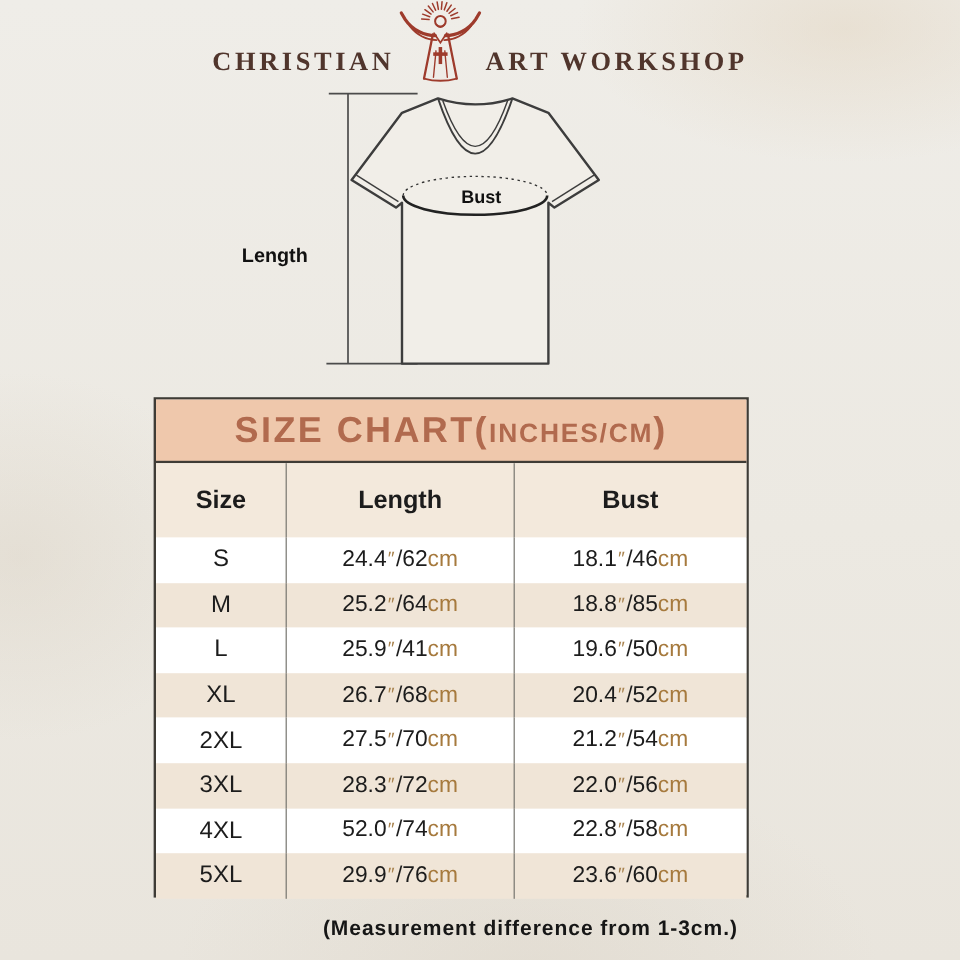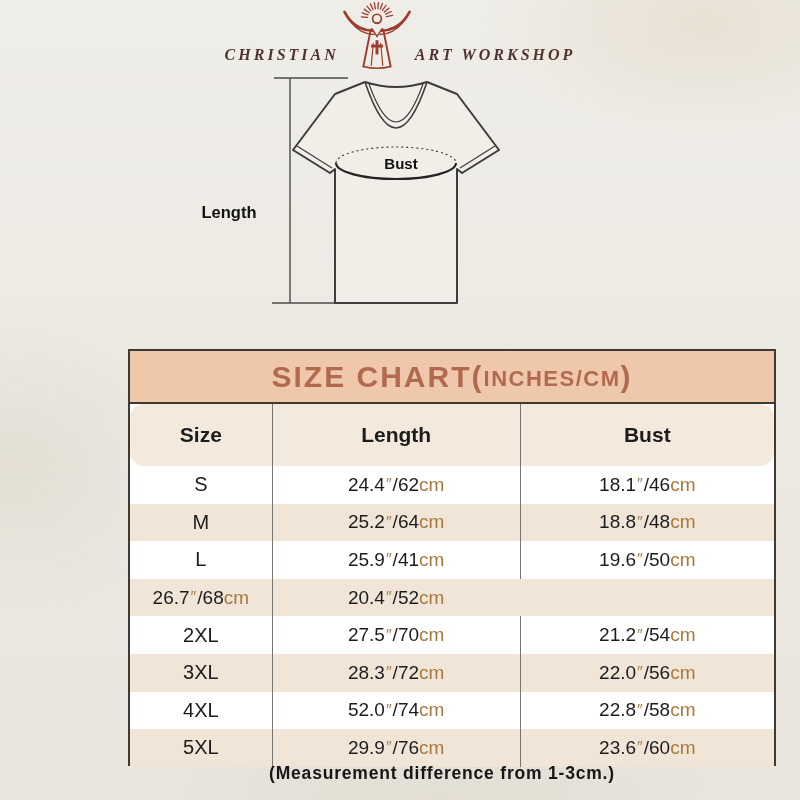--- a/index.html
+++ b/index.html
@@ -31,50 +31,48 @@
       linear-gradient(180deg,#efedE8 0%, #ece9e2 55%, #e9e5dd 100%);
   }
 
   
   .logo{
     position:absolute;top:4px;left:0;width:800px;height:72px;
     display:flex;justify-content:center;align-items:flex-end;
   }
   .logo-text{
     font-family:"Liberation Serif", serif;
-    font-weight:700;font-size:16px;letter-spacing:3px;
+    font-weight:700;font-size:22px;letter-spacing:3px;
     color:var(--logo-text);
     padding-bottom:12px;
-    font-style:italic;
   }
   .logo-figure{margin:0 -4px;}
 
   
   .diagram{position:absolute;left:180px;top:72px;width:420px;height:250px;}
   .diagram svg{display:block;}
 
   
   .chart{
-    position:absolute;left:128px;top:331px;width:648px;height:417px;
+    position:absolute;left:128px;top:331px;width:496px;height:417px;
     border:2px solid var(--table-border);
     box-sizing:border-box;
     background:var(--row-bg);
-    margin-top:18px;
   }
   .chart-title{
     height:51px;background:var(--title-bg);
     border-bottom:2px solid var(--table-border);
     display:flex;align-items:center;justify-content:center;
     color:var(--title-text);font-weight:700;
     font-size:30px;letter-spacing:2px;white-space:nowrap;
   }
   .chart-title .units{font-size:22px;letter-spacing:1.5px;padding-top:4px;}
   .thead{
     display:grid;grid-template-columns:22% 38.5% 39.5%;
-    height:62px;background:var(--header-row-bg);border-radius:14px;
+    height:62px;background:var(--header-row-bg);
   }
   .thead .cell{
     display:flex;align-items:center;justify-content:center;
     font-weight:700;font-size:21px;color:var(--ink);
   }
   .tbody{display:block;}
   .trow{
     display:grid;grid-template-columns:22% 38.5% 39.5%;
     height:37.6px;background:var(--row-bg);
   }
@@ -198,40 +196,41 @@
           <div class="cell size-cell">M</div>
           <div class="cell">
             <span class="num">25.2</span>
             <span class="mark">″</span>
             <span class="num">/64</span>
             <span class="cm">cm</span>
           </div>
           <div class="cell">
             <span class="num">18.8</span>
             <span class="mark">″</span>
-            <span class="num">/48</span>
+            <span class="num">/85</span>
             <span class="cm">cm</span>
           </div>
         </div>
         <div class="trow">
           <div class="cell size-cell">L</div>
           <div class="cell">
             <span class="num">25.9</span>
             <span class="mark">″</span>
             <span class="num">/41</span>
             <span class="cm">cm</span>
           </div>
           <div class="cell">
             <span class="num">19.6</span>
             <span class="mark">″</span>
             <span class="num">/50</span>
             <span class="cm">cm</span>
           </div>
         </div>
         <div class="trow alt">
+          <div class="cell size-cell">XL</div>
           <div class="cell">
             <span class="num">26.7</span>
             <span class="mark">″</span>
             <span class="num">/68</span>
             <span class="cm">cm</span>
           </div>
           <div class="cell">
             <span class="num">20.4</span>
             <span class="mark">″</span>
             <span class="num">/52</span>

